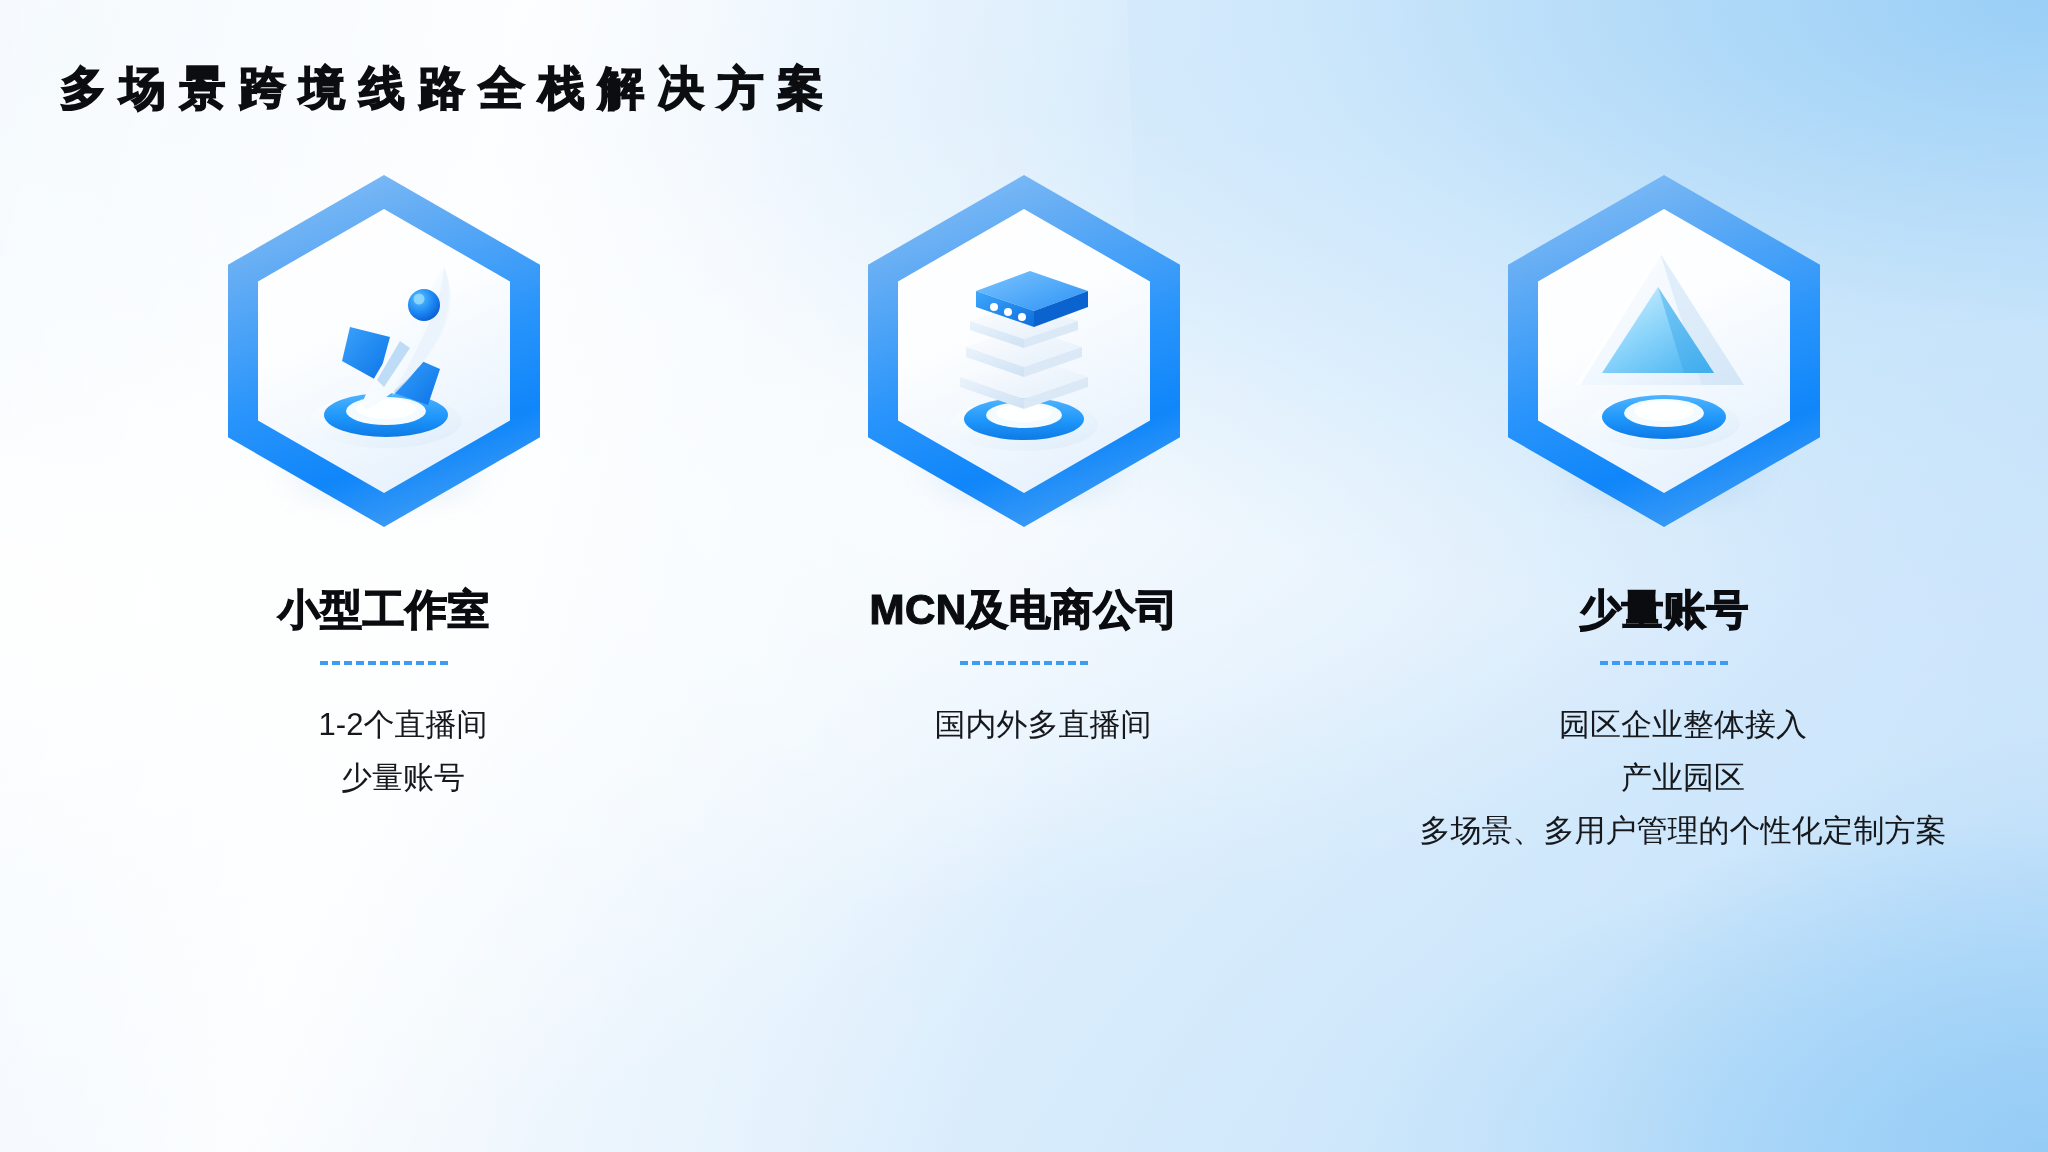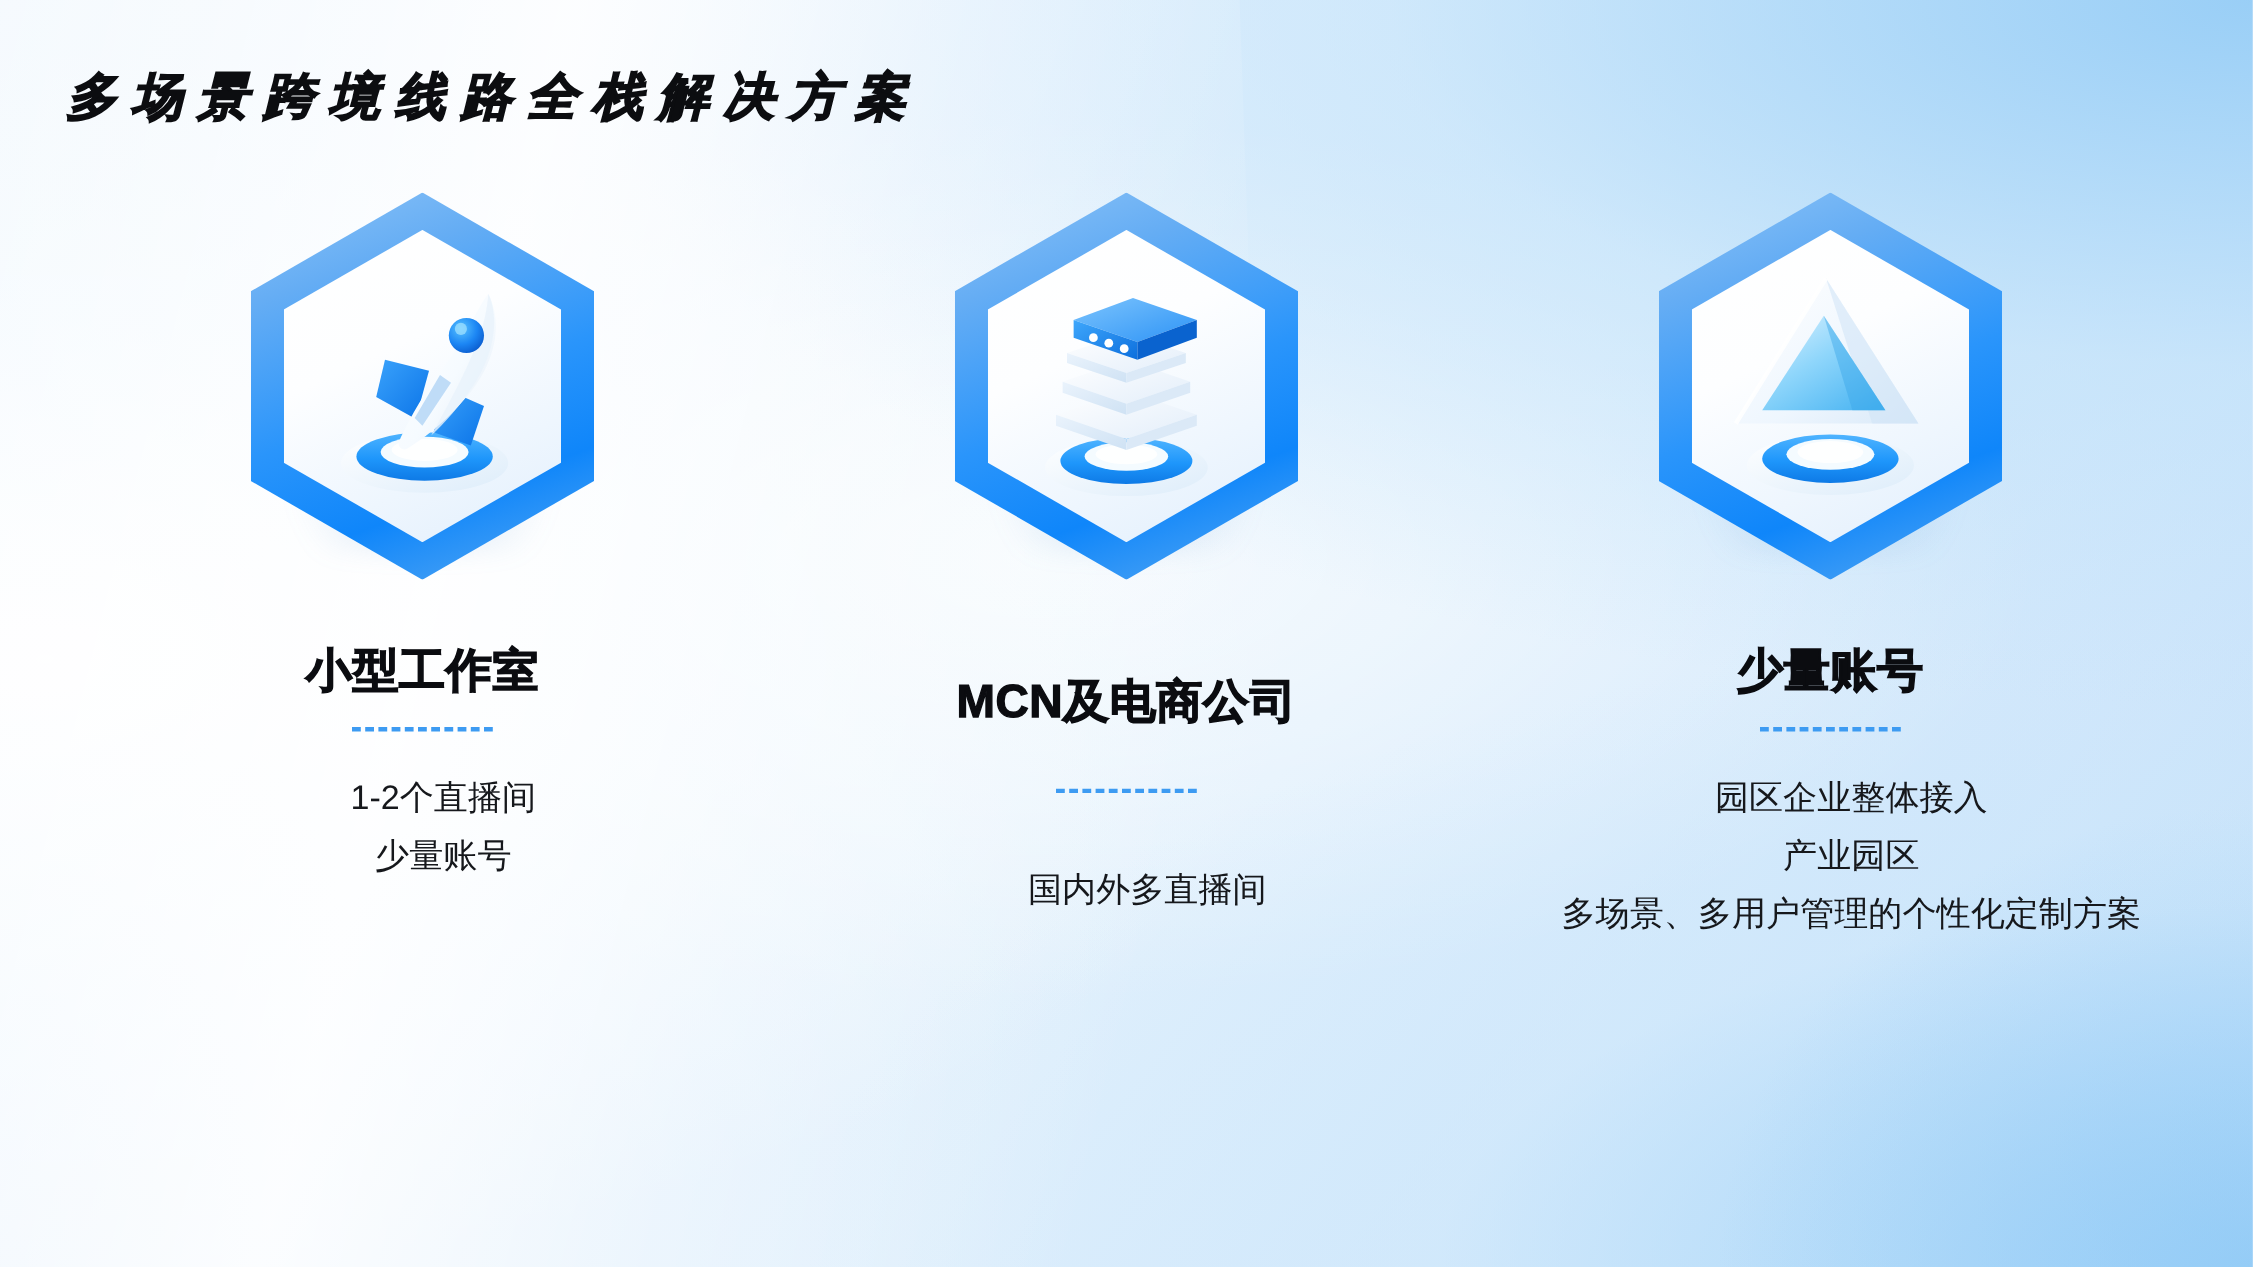--- a/index.html
+++ b/index.html
@@ -28,29 +28,29 @@
     background:radial-gradient(100% 100% at 100% 100%,rgba(138,198,245,.55) 0%,rgba(138,198,245,0) 70%);
     pointer-events:none;
   }
 
   
   .page-title{
     position:absolute;left:60px;top:60px;
     font-size:46px;line-height:1.24;letter-spacing:.30em;
     font-weight:800;color:#0c0d10;
     -webkit-text-stroke:1.6px #0c0d10;
-    white-space:nowrap;z-index:6;font-style:italic;
+    white-space:nowrap;z-index:6;
   }
 
   
   .cards{position:absolute;left:0;top:175px;width:2048px;height:900px;z-index:5;
          display:flex;justify-content:center;align-items:flex-start;}
   .card{width:600px;display:flex;flex-direction:column;align-items:center;}
   .card.c1{margin-right:40px;}
-  .card.c2{margin-right:40px;gap:28px;}
+  .card.c2{margin-right:40px;}
 
   
   .hexwrap{position:relative;width:312px;height:352px;margin-bottom:60px;}
   .hex-shadow{
     position:absolute;left:18px;top:28px;width:276px;height:300px;
     background:radial-gradient(60% 50% at 50% 78%,rgba(90,150,210,.30) 0%,rgba(90,150,210,0) 72%);
     filter:blur(10px);
   }
   .hex-outer{
     position:absolute;inset:0;

